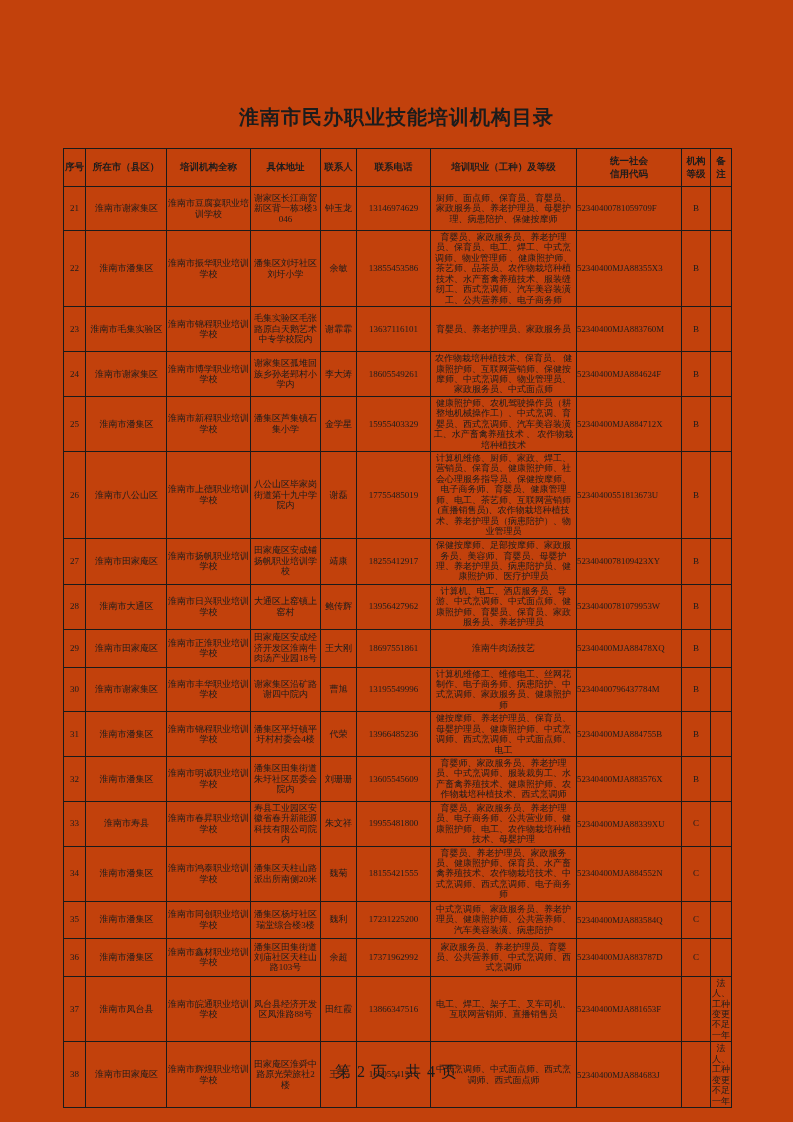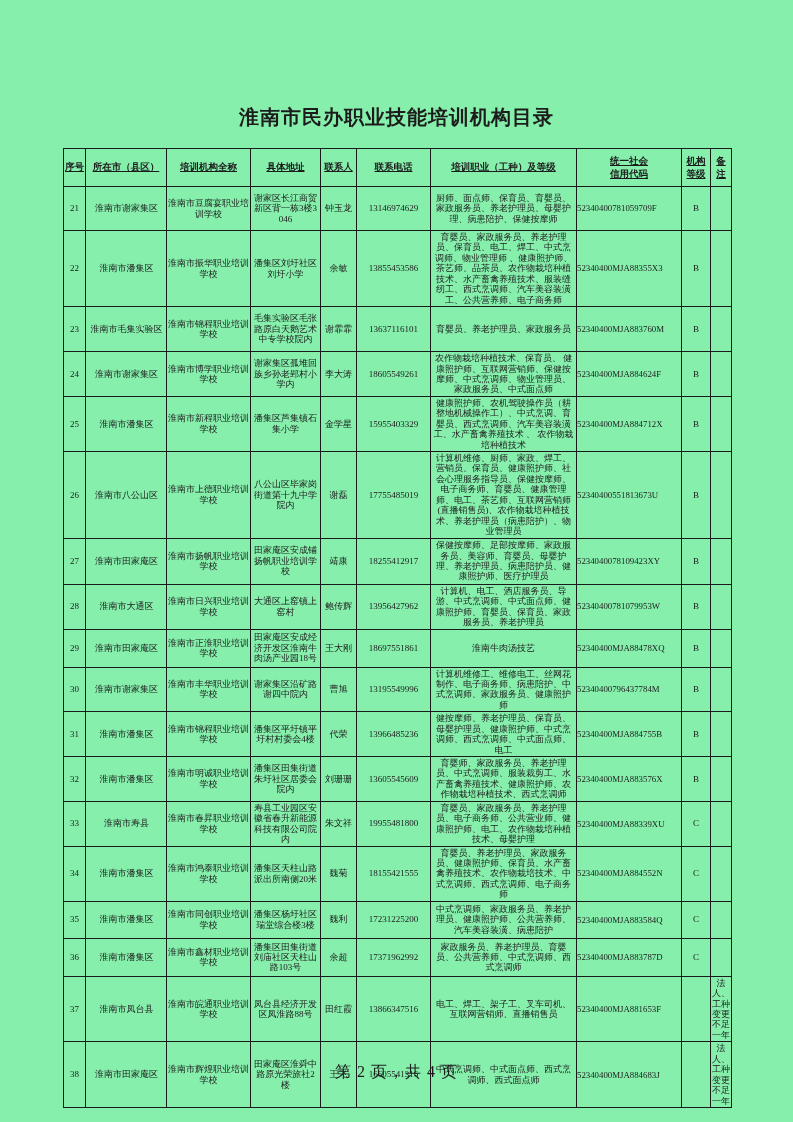--- a/index.html
+++ b/index.html
@@ -1,20 +1,20 @@
 <!DOCTYPE html>
 <html><head>
 <meta charset="utf-8">
 <style>
   html,body{margin:0;padding:0;background:#e8e8e8;}
   .sheet{
     position:relative;
     width:793px;height:1122px;
     margin:0 auto;
-    background:#86efac;
+    background:#c2410c;
     font-family:"Liberation Serif","DejaVu Serif",serif;
     color:#1c1c1c;
     overflow:hidden;
   }
   .doc-title{
     position:absolute;
     top:104px;left:0;
     width:100%;
     text-align:center;
     font-size:20px;
@@ -38,21 +38,21 @@
     text-align:center;
     vertical-align:middle;
     word-break:break-all;
     overflow:hidden;
   }
   .directory th{
     font-weight:bold;
     font-size:9.5px;
     line-height:1.3;
   }
-  .directory thead tr{height:38px;text-decoration:underline;}
+  .directory thead tr{height:38px;}
   
   .directory tbody tr:nth-child(1){height:44px;}
   .directory tbody tr:nth-child(2){height:72px;}
   .directory tbody tr:nth-child(3){height:45px;}
   .directory tbody tr:nth-child(4){height:44px;}
   .directory tbody tr:nth-child(5){height:46px;}
   .directory tbody tr:nth-child(6){height:75px;}
   .directory tbody tr:nth-child(7){height:46px;}
   .directory tbody tr:nth-child(8){height:45px;}
   .directory tbody tr:nth-child(9){height:38px;}

